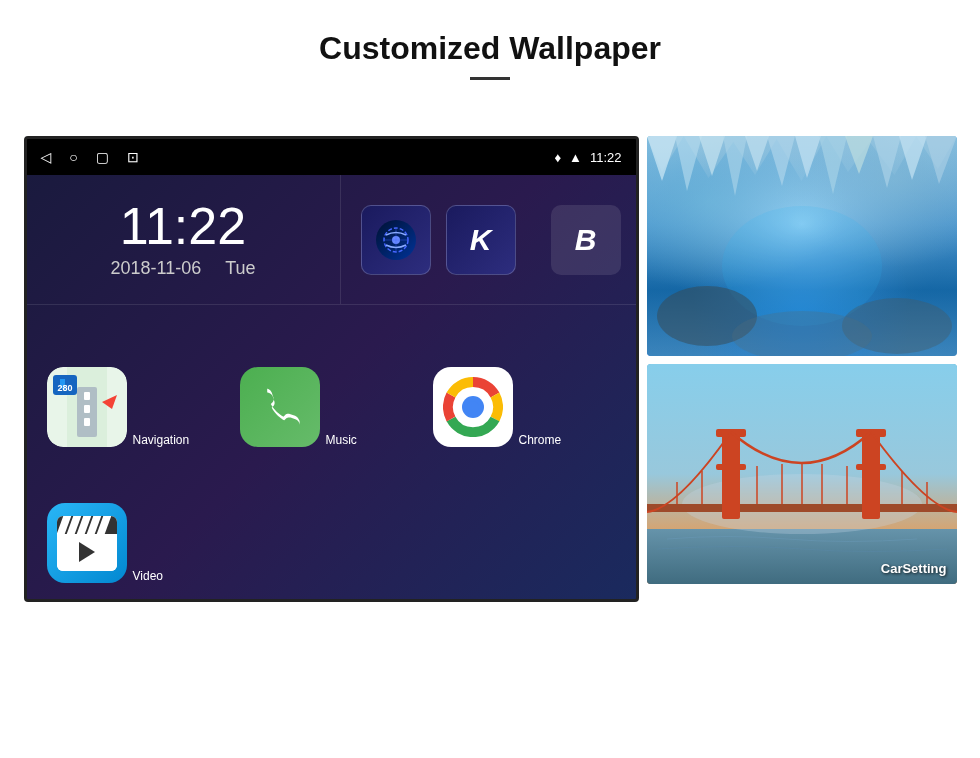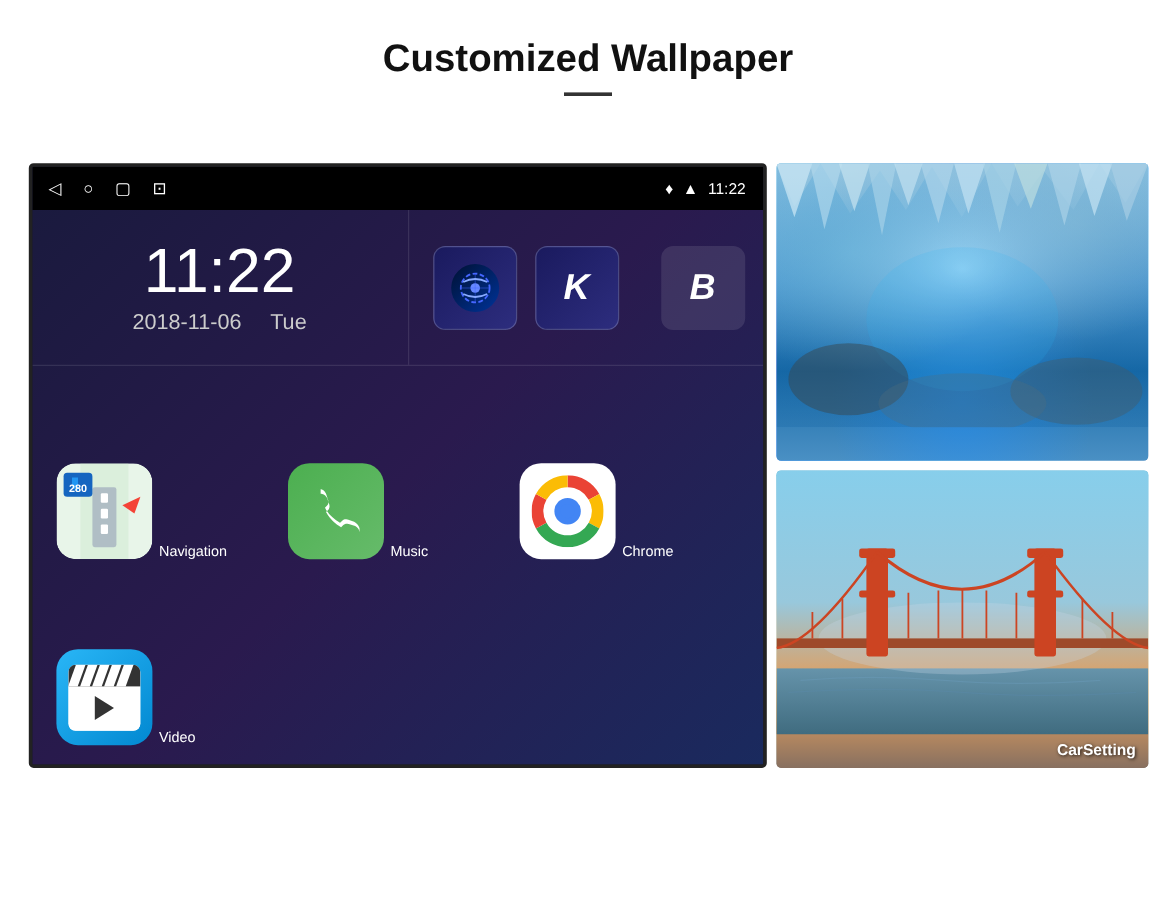--- a/index.html
+++ b/index.html
@@ -273,21 +273,21 @@
     .right-panels {
       display: flex;
       flex-direction: column;
       gap: 8px;
       width: 310px;
       flex-shrink: 0;
     }
 
     .panel-image {
       width: 310px;
-      height: 248px;
+      height: 220px;
       border-radius: 4px;
       overflow: hidden;
       position: relative;
     }
 
     
     .ice-cave {
       background: linear-gradient(135deg, #87CEEB 0%, #4169E1 30%, #1E90FF 50%, #87CEEB 70%, #B0C4DE 100%);
     }
     .ice-texture {

